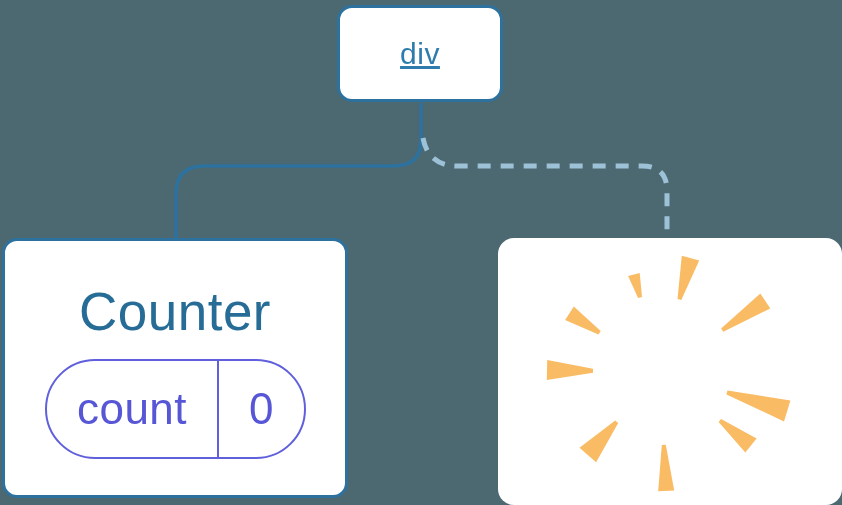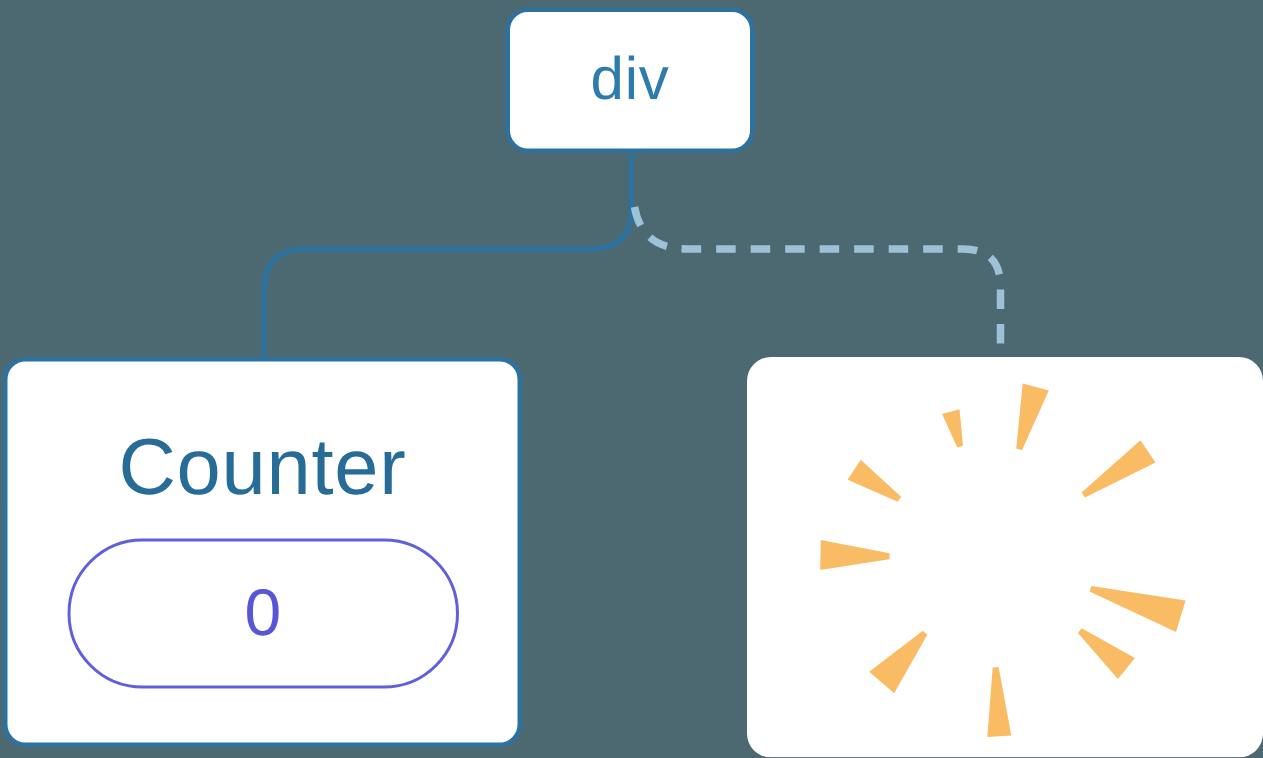--- a/index.html
+++ b/index.html
@@ -40,23 +40,24 @@
     border: 3px solid var(--line-blue, #2D729F);
     border-radius: 15px;
     box-sizing: border-box;
     display: flex;
     align-items: center;
     justify-content: center;
     z-index: 2;
   }
   .node-root-label {
     color: var(--node-text-blue, #2E7CAD);
-    font-size: 40px;
+    font-size: 30px;
     font-weight: 500;
     letter-spacing: 0.5px;
+    text-decoration: underline;
   }
   .card {
     position: absolute;
     top: 238px;
     background: var(--card-bg, #fff);
     border-radius: 15px;
     box-sizing: border-box;
     z-index: 2;
   }
   .card-counter {
@@ -127,20 +128,23 @@
     <path class="connector-dashed" d="M 423 138 Q 428 166 458 166 L 642 166 Q 667 166 667 191 L 667 242"></path>
   </svg>
 
   <div class="node-root">
     <span class="node-root-label">div</span>
   </div>
 
   <div class="card card-counter">
     <div class="counter-title">Counter</div>
     <div class="state-pill">
+      <div class="pill-key-cell">
+        <span class="pill-text">count</span>
+      </div>
       <div class="pill-value-cell">
         <span class="pill-text">0</span>
       </div>
     </div>
   </div>
 
   <div class="card card-removed">
     <svg class="poof" viewBox="0 0 344 267" xmlns="http://www.w3.org/2000/svg" id="poof-svg">
         <polygon points="201.2,22.4 183.8,17.7 179.5,61.0 183.3,62.1"></polygon>
         <polygon points="141.7,34.9 130.1,38.0 140.1,60.1 144.0,59.1"></polygon>

